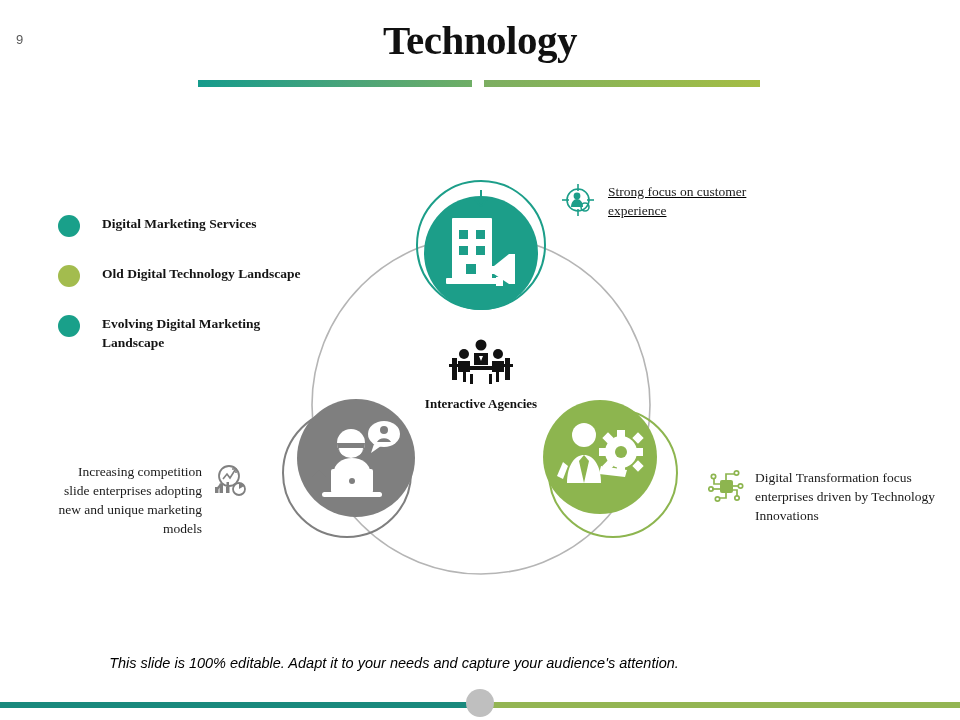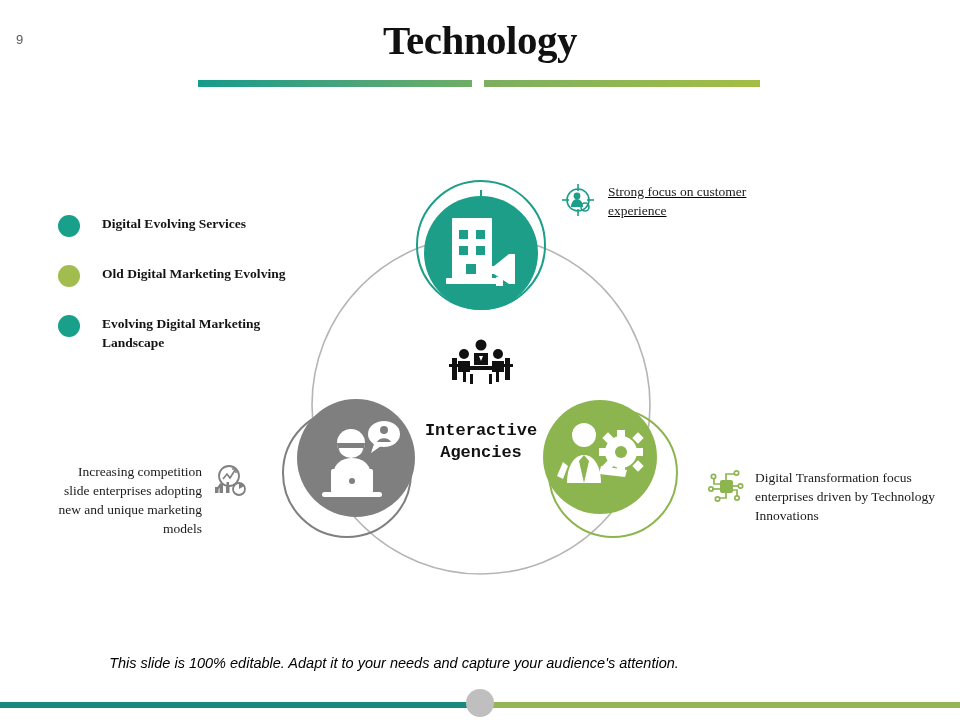--- a/index.html
+++ b/index.html
@@ -102,25 +102,24 @@
 
   .node-label {
     position: absolute;
     text-align: center;
     font-family: "Liberation Serif", serif;
     font-weight: bold;
     color: #111111;
   }
   #center-label {
     left: 400px;
-    top: 420px;
+    top: 396px;
     width: 162px;
-    font-size: 17px;
+    font-size: 13px;
     line-height: 1.28;
-    font-family: Liberation Mono, monospace;
   }
 
   
   .callout {
     position: absolute;
     display: flex;
     align-items: flex-start;
   }
   .callout-text {
     font-family: "Liberation Serif", serif;
@@ -211,25 +210,25 @@
 <div id="page-title">Technology</div>
 <div id="title-rules">
   <div class="rule rule-left"></div>
   <div class="rule-gap"></div>
   <div class="rule rule-right"></div>
 </div>
 
 <div id="legend">
   <div class="legend-row">
     <div class="legend-dot" style="background:#19a08a"></div>
-    <div class="legend-label">Digital Evolving Services</div>
+    <div class="legend-label">Digital Marketing Services</div>
   </div>
   <div class="legend-row">
     <div class="legend-dot" style="background:#a3bc4e"></div>
-    <div class="legend-label">Old Digital Marketing Evolving</div>
+    <div class="legend-label">Old Digital Technology Landscape</div>
   </div>
   <div class="legend-row">
     <div class="legend-dot" style="background:#19a08a"></div>
     <div class="legend-label">Evolving Digital Marketing Landscape</div>
   </div>
 </div>
 
 <div id="diagram">
 <svg width="960" height="720" viewBox="0 0 960 720" xmlns="http://www.w3.org/2000/svg">
 

